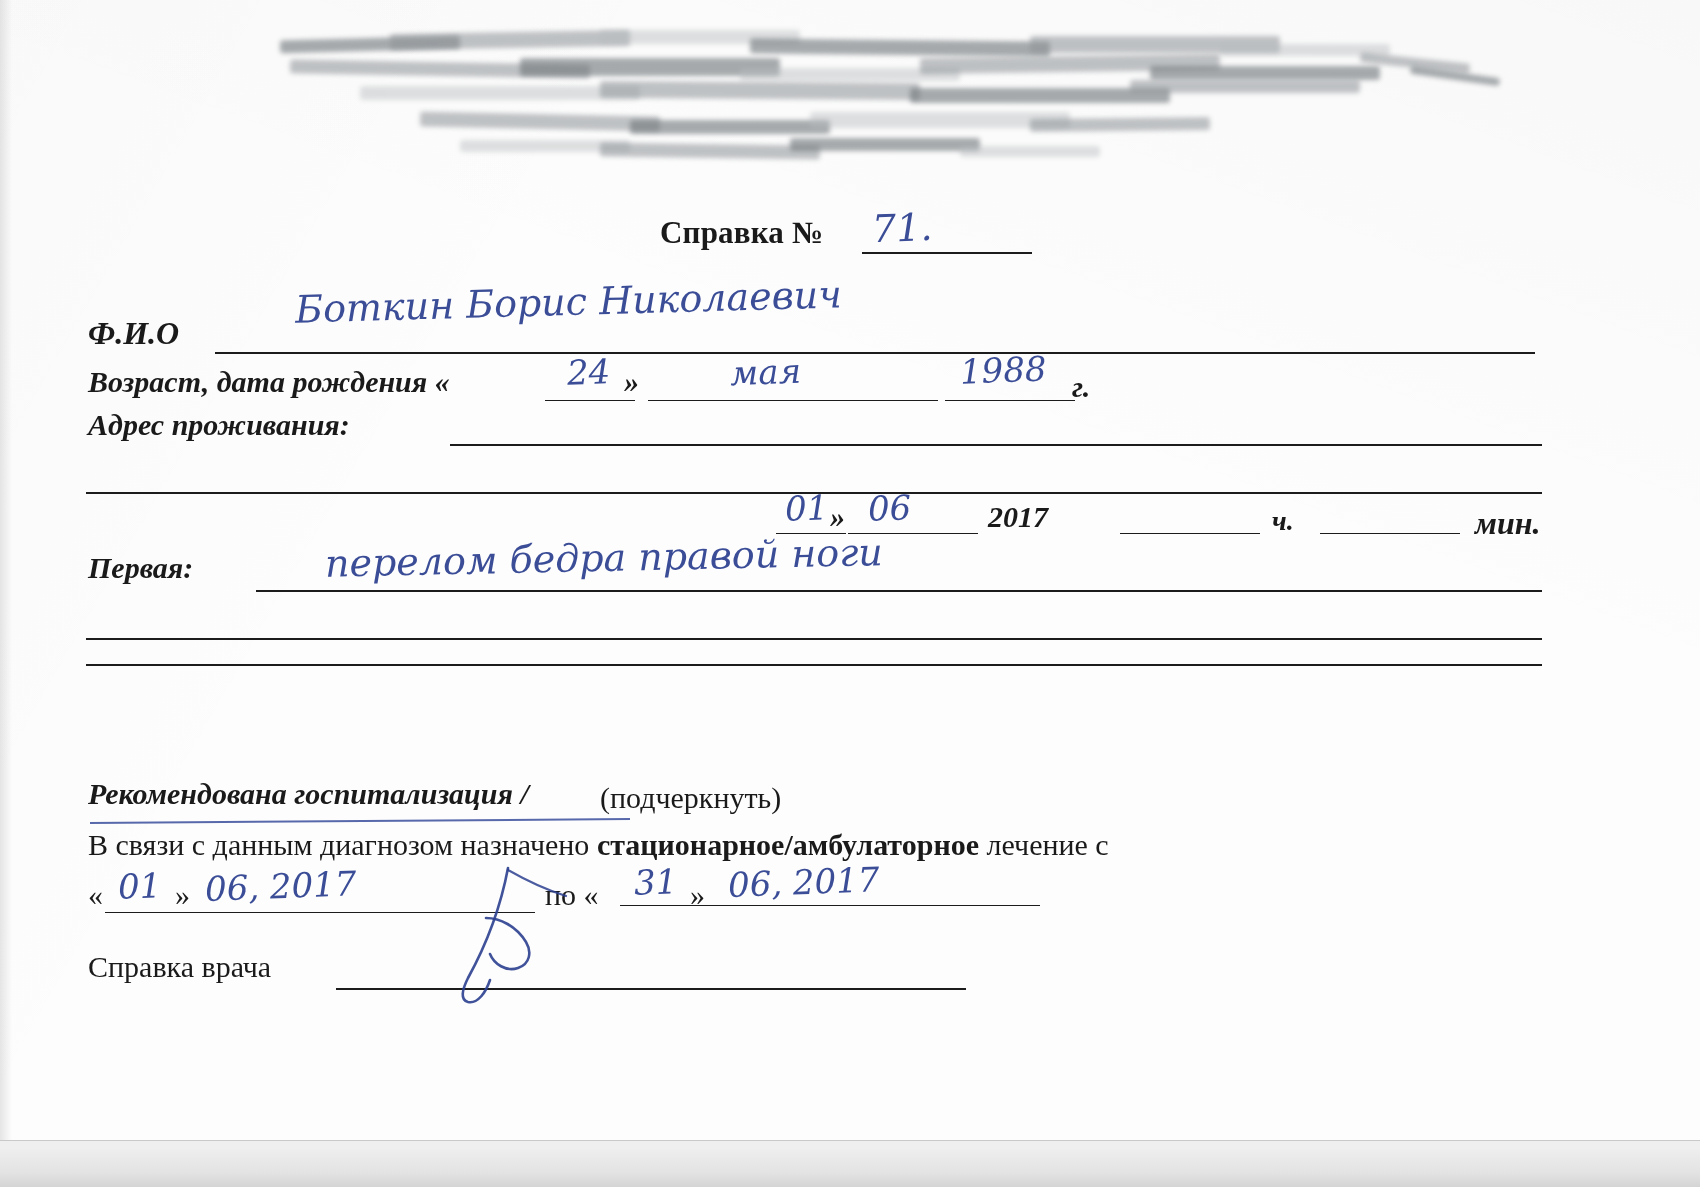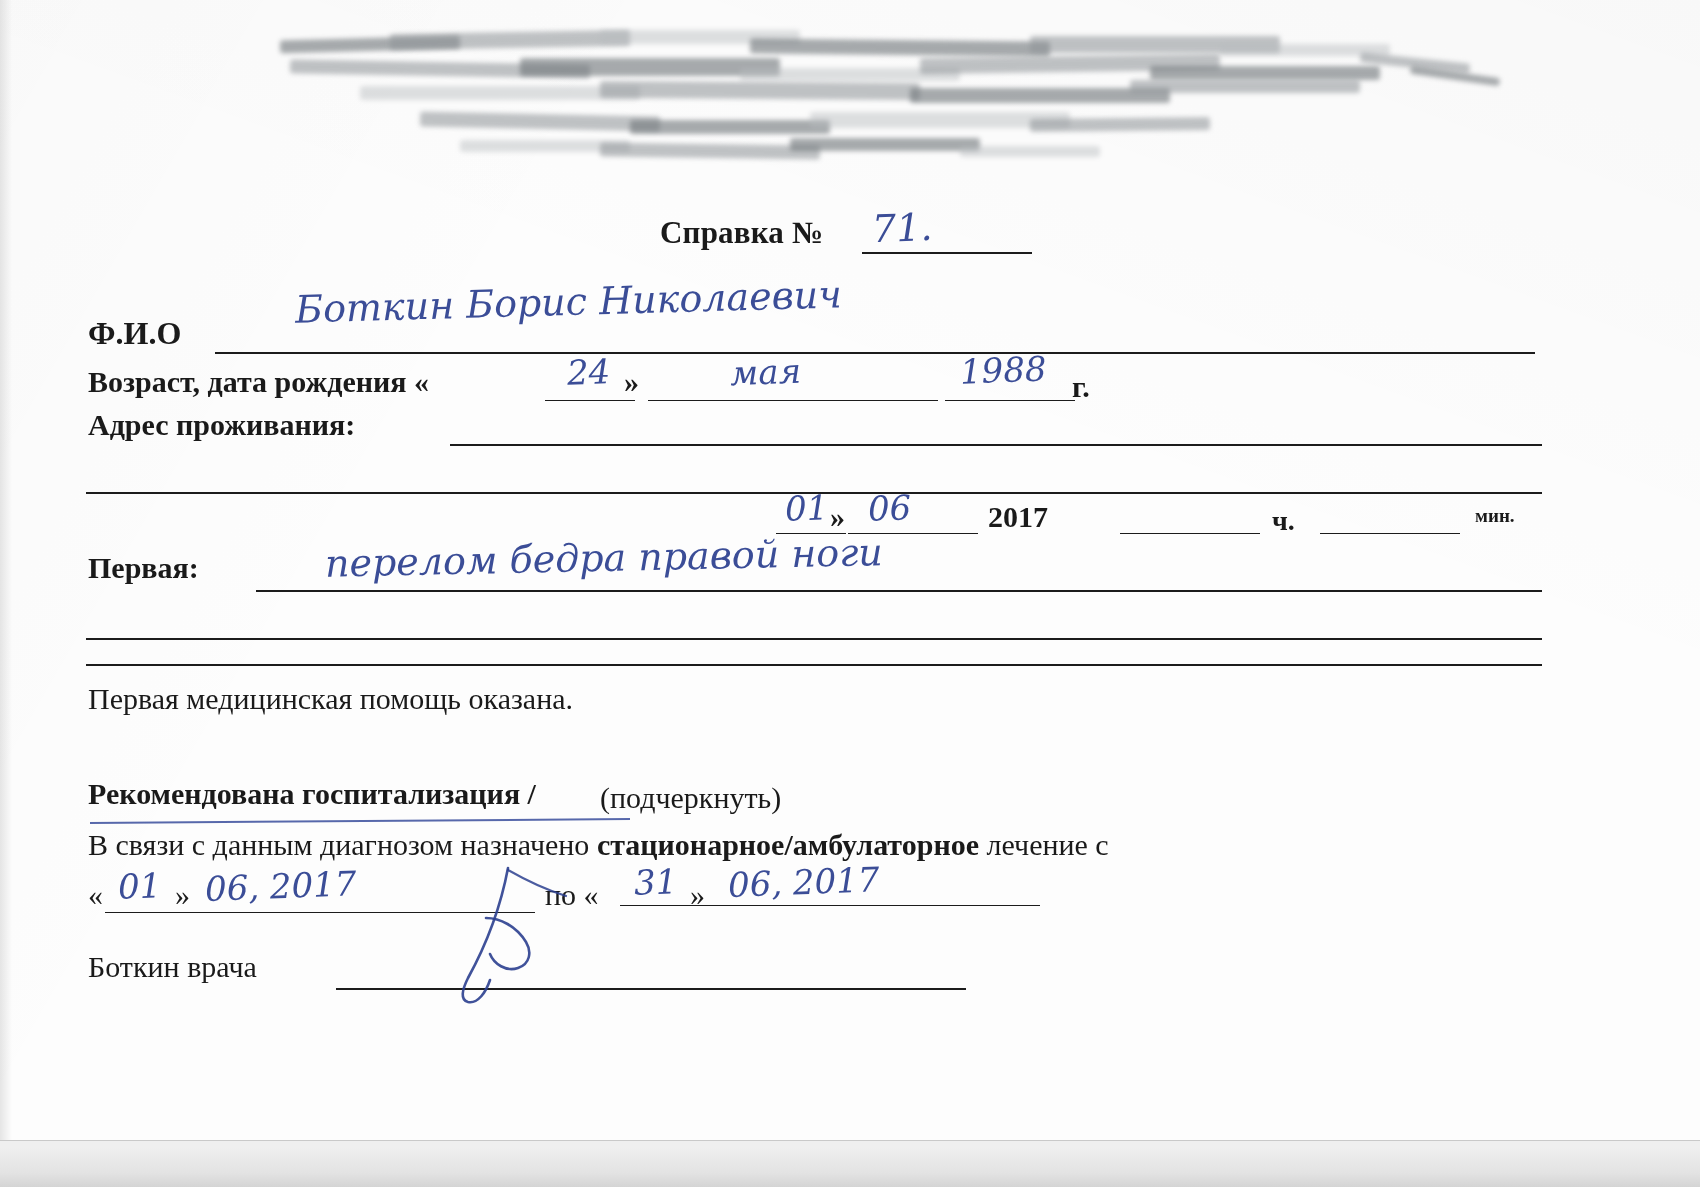--- a/index.html
+++ b/index.html
@@ -72,21 +72,21 @@
     position: absolute;
     font-weight: bold;
     font-size: 31px;
     letter-spacing: .2px;
   }
   .row {
     position: absolute;
     font-size: 30px;
     white-space: nowrap;
   }
-  .lbl-bold { font-weight: bold; }
+  .lbl-bold { font-weight: bold; font-style: italic; }
 
   
   .line {
     position: absolute;
     height: 0;
     border-top: 2px solid #1c1c1c;
   }
   .line.thin { border-top-width: 1.6px; }
 
   
@@ -180,31 +180,30 @@
   <div class="row lbl-bold" style="left:830px; top:500px;">»</div>
   <div class="line thin" style="left:776px; top:533px; width:70px;"></div>
   <div class="hand" style="left:868px; top:488px;">06</div>
   <div class="line thin" style="left:848px; top:533px; width:130px;"></div>
   <div class="row lbl-bold" style="left:988px; top:500px;">2017</div>
   <div class="line thin" style="left:1120px; top:533px; width:140px;"></div>
   <div class="hand sm" style="left:1150px; top:496px;"></div>
   <div class="row lbl-bold" style="left:1272px; top:505px; font-size:28px;">ч.</div>
   <div class="line thin" style="left:1320px; top:533px; width:140px;"></div>
   <div class="hand sm" style="left:1350px; top:496px;"></div>
-  <div class="row lbl-bold" style="left:1475px; top:505px; font-size:19px;">мин.</div>
+  <div class="row lbl-bold" style="left:1475px; top:505px; font-size:32px;">мин.</div>
 
   <div class="row lbl-bold" style="left:88px; top:551px;">Первая:</div>
   <div class="line" style="left:256px; top:590px; width:1286px;"></div>
   <div class="hand lg" style="left:325px; top:536px; transform:rotate(-1.2deg);">перелом бедра правой ноги</div>
   <div class="line" style="left:86px; top:638px; width:1456px;"></div>
   <div class="hand sm" style="left:120px; top:600px;"></div>
   <div class="line" style="left:86px; top:664px; width:1456px;"></div>
   <div class="hand sm" style="left:120px; top:640px;"></div>
 
-  <div class="row" style="left:88px; top:682px;">Первая медицинская помощь оказана.</div>
 
   <div class="row lbl-bold" style="left:88px; top:733px;margin-top:44px;">Рекомендована госпитализация /</div>
 
   <div class="row" style="left:600px; top:781px;">(подчеркнуть)</div>
   <div class="underline-blue" style="left:90px; top:820px; width:540px; transform:rotate(-.4deg);"></div>
 
   <div class="row" style="left:88px; top:828px;">
     <span>В связи с данным диагнозом назначено</span>
     <span class="bold">стационарное/амбулаторное</span>
     <span>лечение с</span>
@@ -215,21 +214,21 @@
   <div class="row" style="left:175px; top:878px;">»</div>
   <div class="hand" style="left:205px; top:866px;">06, 2017</div>
   <div class="line thin" style="left:105px; top:912px; width:430px;"></div>
 
   <div class="row" style="left:545px; top:878px;">по «</div>
   <div class="hand" style="left:634px; top:862px;">31</div>
   <div class="row" style="left:690px; top:878px;">»</div>
   <div class="hand" style="left:728px; top:862px;">06, 2017</div>
   <div class="line thin" style="left:620px; top:905px; width:420px;"></div>
 
-  <div class="row" style="left:88px; top:950px;">Боткин врача</div>
+  <div class="row" style="left:88px; top:950px;">Справка врача</div>
   <div class="line" style="left:336px; top:988px; width:630px;"></div>
 
   <svg class="sig" style="left:390px; top:860px; width:280px; height:160px;" viewBox="0 0 280 160" aria-hidden="true">
     <path d="M118 8 C112 40, 100 78, 78 118 C72 130, 70 140, 78 142 C88 144, 96 132, 100 120" fill="none" stroke="#2b3f8f" stroke-width="2.6" stroke-linecap="round" opacity=".9"></path>
     <path d="M96 58 C110 58, 126 66, 136 82 C142 92, 140 104, 128 108 C116 112, 104 104, 100 94" fill="none" stroke="#2b3f8f" stroke-width="2.6" stroke-linecap="round" opacity=".9"></path>
     <path d="M118 10 C132 18, 150 28, 176 36" fill="none" stroke="#2b3f8f" stroke-width="2.2" stroke-linecap="round" opacity=".85"></path>
   </svg>
 
   <div id="bottom-edge"></div>
 </div>

